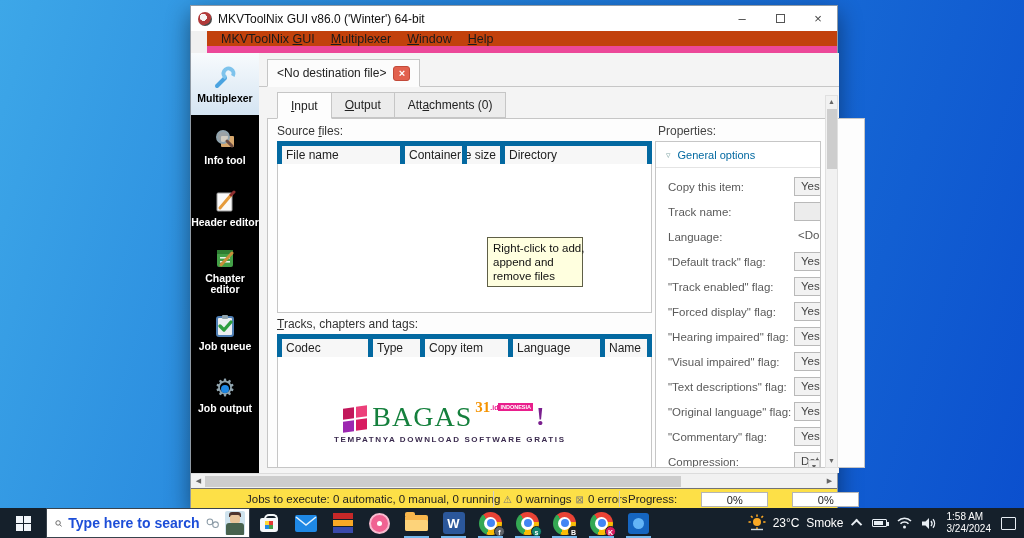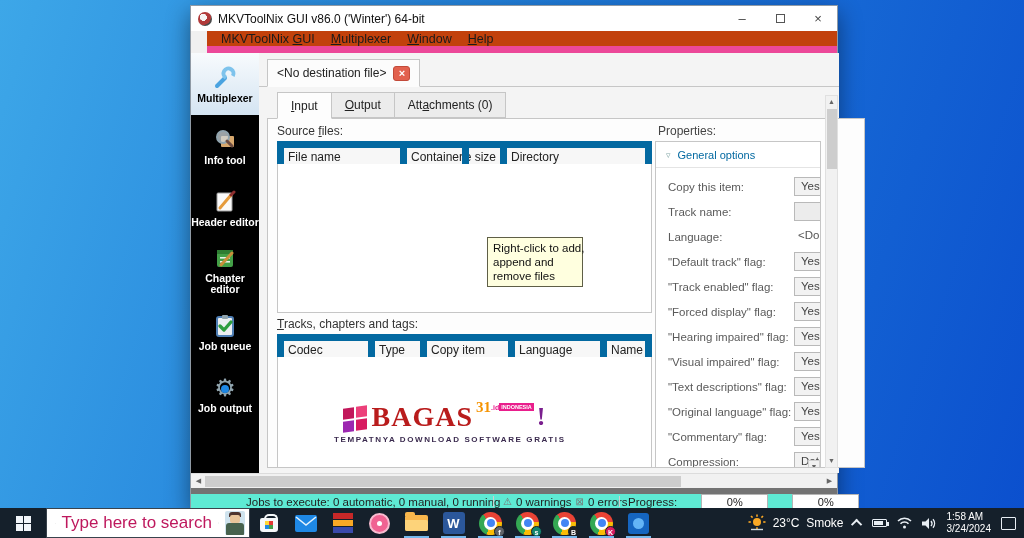--- a/index.html
+++ b/index.html
@@ -48,36 +48,36 @@
   .inner-tab { height:26px; padding:0 13px; display:flex; align-items:center; font-size:12px; color:#222;
     background:#ececec; border:1px solid #c6c6c6; border-left:none; }
   .inner-tab:first-child { border-left:1px solid #c6c6c6; }
   .inner-tab.selected { background:#fdfdfd; border-bottom:1px solid #fdfdfd; height:27px; }
 
   .content-panel { position:absolute; left:8px; top:65px; width:598px; height:350px;
     background:#fdfdfd; border:1px solid #c6c6c6; overflow:hidden; }
   .section-label { position:absolute; font-size:12px; color:#333; white-space:nowrap; }
 
   table.grid { border-collapse:collapse; position:absolute; background:#fff; table-layout:fixed; }
-  table.grid th { border:7px solid #0369a1; background:#f7f7f7; font-size:12px; font-weight:normal;
+  table.grid th { border:5px solid #0369a1; background:#f7f7f7; font-size:12px; font-weight:normal;
     color:#222; text-align:left; padding:2px 4px; height:18px; overflow:hidden; white-space:nowrap; }
   .grid-body { position:absolute; background:#fff; border:1px solid #c6c6c6; border-top:none; }
   .clip-left { direction:rtl; }
 
   .tooltip { position:absolute; left:219px; top:118px; width:96px; background:#ffffdf;
     border:1px solid #5f5f46; padding:3px 5px; z-index:5; }
   .tooltip div { font-size:11.5px; color:#111; line-height:14px; white-space:nowrap; }
 
   
   .watermark { position:absolute; left:66px; top:283px; width:220px; text-align:center; z-index:4; }
   .wm-row { display:flex; align-items:flex-start; justify-content:center; gap:3px; }
   .wm-flag { position:relative; width:26px; height:26px; margin-top:4px; }
   .wm-flag i { position:absolute; width:11px; height:11px; transform:skewY(-8deg); }
-  .wm-brand { font-family:"Liberation Serif", serif; font-weight:bold; font-size:28px;
-    color:#b91c1c; letter-spacing:1px; line-height:30px; }
+  .wm-brand { font-family:"Liberation Serif", serif; font-weight:normal; font-size:28px;
+    color:#15803d; letter-spacing:1px; line-height:30px; }
   .wm-sup { display:flex; flex-direction:row; align-items:center; margin-top:-2px; }
   .wm-num { color:#f59300; font-weight:bold; font-size:15px; font-family:"Liberation Serif", serif; line-height:14px; }
   .wm-id { color:#e91e8c; font-size:7px; font-weight:bold; line-height:7px; }
   .wm-badge { background:#e91e8c; color:#fff; font-size:5.5px; font-weight:bold; padding:1px 2px; line-height:6px; }
   .wm-bang { font-family:"Liberation Serif", serif; font-weight:bold; font-size:26px; color:#7a1f8e; line-height:30px; }
   .wm-tagline { font-size:8px; font-weight:bold; color:#3b2b4f; letter-spacing:1.6px; margin-top:3px; white-space:nowrap; }
 
   
   .props-label { position:absolute; left:390px; top:5px; font-size:12px; color:#444; }
   .props-box { position:absolute; left:387px; top:22px; width:166px; height:328px;
@@ -102,37 +102,37 @@
   .v-scrollbar .arr { position:absolute; left:0; width:11px; height:12px; font-size:7px; color:#666;
     text-align:center; line-height:12px; }
   .v-thumb { position:absolute; left:1px; top:13px; width:10px; height:60px; background:#cdcdcd; }
   .h-scrollbar { position:absolute; left:0; top:467px; right:0; height:15px; background:#f1f1f1;
     border-top:1px solid #dcdcdc; }
   .h-scrollbar .arr { position:absolute; top:1px; width:13px; height:12px; font-size:7px; color:#666;
     text-align:center; line-height:12px; }
   .h-thumb { position:absolute; left:14px; top:2px; width:476px; height:11px; background:#cdcdcd; }
 
   
-  .statusbar { position:absolute; left:0; top:482px; right:0; height:21px; background:#5eead4;
-    border-top:6px solid #737373; font-size:11.5px; color:#222;padding-left:8px; }
+  .statusbar { position:absolute; left:0; top:482px; right:0; height:21px; background:#fde047;
+    border-top:1px solid #737373; font-size:11.5px; color:#222;padding-left:8px; }
   .status-sec { position:absolute; top:0; height:100%; display:flex; align-items:center; gap:4px; }
   .status-sep { position:absolute; top:2px; bottom:2px; width:1px; background:#cfcfcf; }
   .st-icon { font-size:10px; color:#777; }
   .progress-box { width:67px; height:15px; background:#fff; border:1px solid #b5b5b5;
     font-size:11px; text-align:center; line-height:14px; color:#222; }
 
   
   .taskbar { position:absolute; left:0; top:508px; width:1024px; height:30px; background:#15202b;
     display:flex; align-items:stretch; z-index:10; }
   .start-btn { width:46px; display:flex; align-items:center; justify-content:center; }
   .win-logo { display:grid; grid-template-columns:7px 7px; grid-template-rows:7px 7px; gap:1px; }
   .win-logo i { background:#f2f6fa; }
   .search-box { width:204px; background:#fff; border:1px solid #39434d; display:flex; align-items:center;
     padding:0 4px 0 8px; gap:6px; }
-  .search-text { font-size:17px; color:#be185d; white-space:nowrap; flex:1; }
+  .search-text { font-size:14px; color:#1d4ed8; white-space:nowrap; flex:1;font-weight:bold; }
   .person-img { width:20px; height:24px; overflow:hidden; border-radius:2px; flex:0 0 auto; position:relative; background:#cfe3ee; }
   .person-img .hair { position:absolute; left:4px; top:1px; width:12px; height:5px; background:#4e342e; border-radius:3px 3px 0 0; }
   .person-img .face { position:absolute; left:5px; top:4px; width:10px; height:8px; background:#e8c49a; border-radius:2px; }
   .person-img .body { position:absolute; left:1px; top:12px; width:18px; height:12px; background:#47624e; border-radius:3px 3px 0 0; }
   .task-icons { display:flex; align-items:stretch; }
   .task-btn { width:37px; display:flex; align-items:center; justify-content:center; position:relative; }
   .task-btn.running::after { content:""; position:absolute; bottom:0; left:6px; right:6px; height:2px; background:#76b9ed; }
   .chrome { position:relative; width:23px; height:23px; border-radius:50%;
     background:conic-gradient(from -40deg, #ea4335 0 120deg, #fbbc05 120deg 240deg, #34a853 240deg 360deg); }
   .chrome .inner { position:absolute; left:5px; top:5px; width:13px; height:13px; border-radius:50%; background:#fff; }

